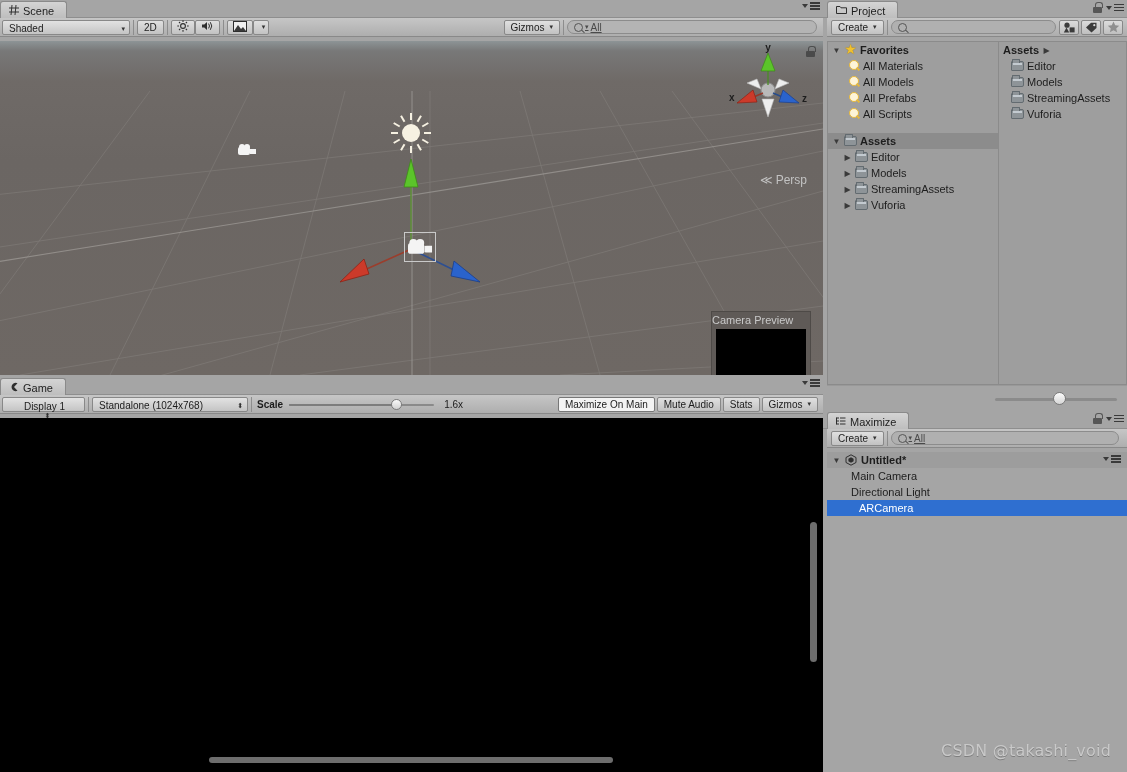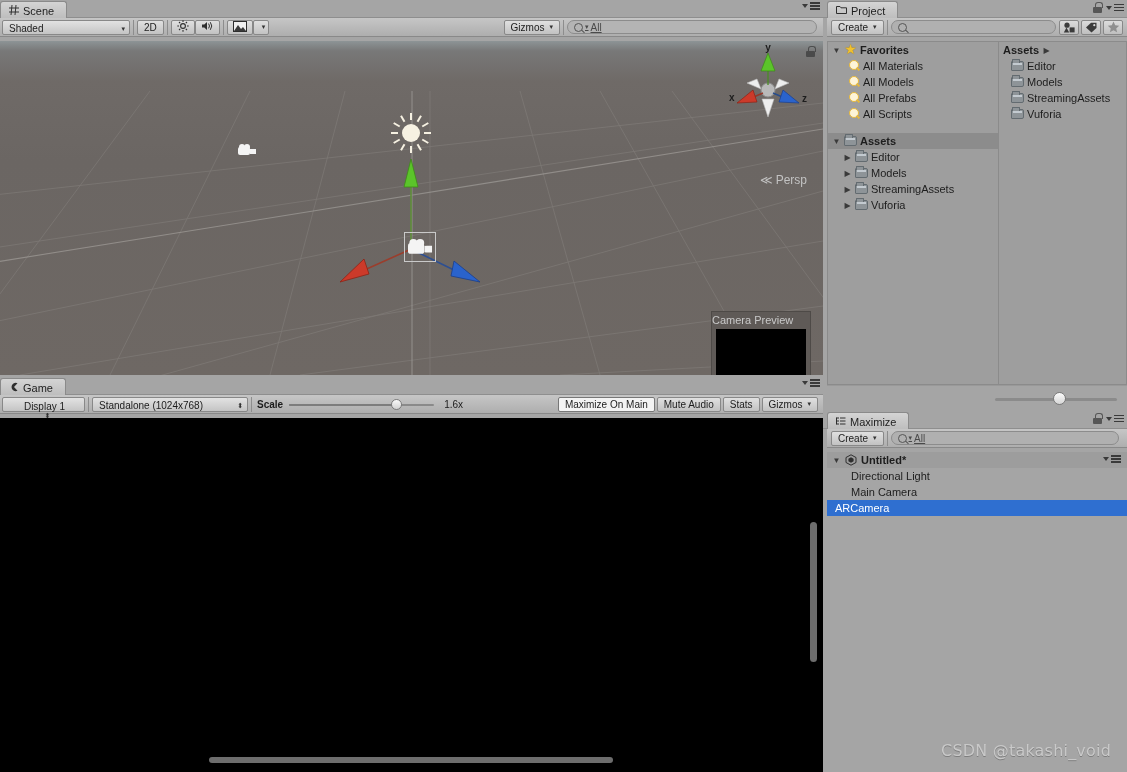--- a/index.html
+++ b/index.html
@@ -670,26 +670,26 @@
         <span class="menuicon" style="position:absolute;right:6px;top:3px;">
           <span class="tri"></span>
             <span class="bars">
               <i></i>
               <i></i>
               <i></i>
             </span>
         </span>
       </div>
       <div class="hrow" style="padding-left:24px;">
+        <span>Main Camera</span>
+      </div>
+      <div class="hrow" style="padding-left:24px;">
         <span>Directional Light</span>
       </div>
-      <div class="hrow" style="padding-left:24px;">
-        <span>Main Camera</span>
-      </div>
-      <div class="hrow sel" style="padding-left:8px;">
+      <div class="hrow sel" style="padding-left:32px;">
         <span>ARCamera</span>
       </div>
     </div>
 
     <div id="watermark">CSDN @takashi_void</div>
   </div>
 
 </div>
 
 </body></html>

